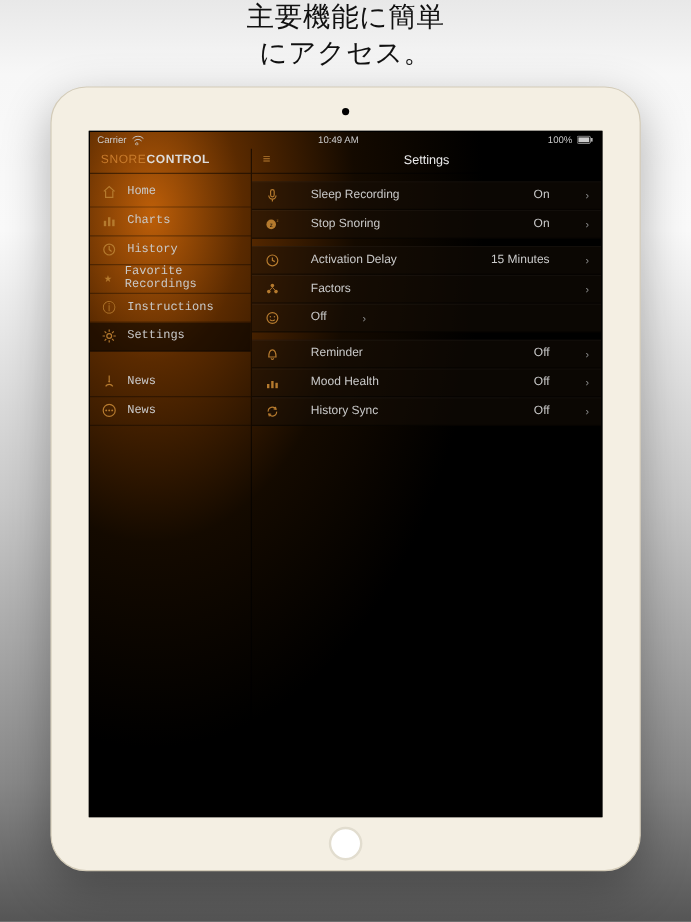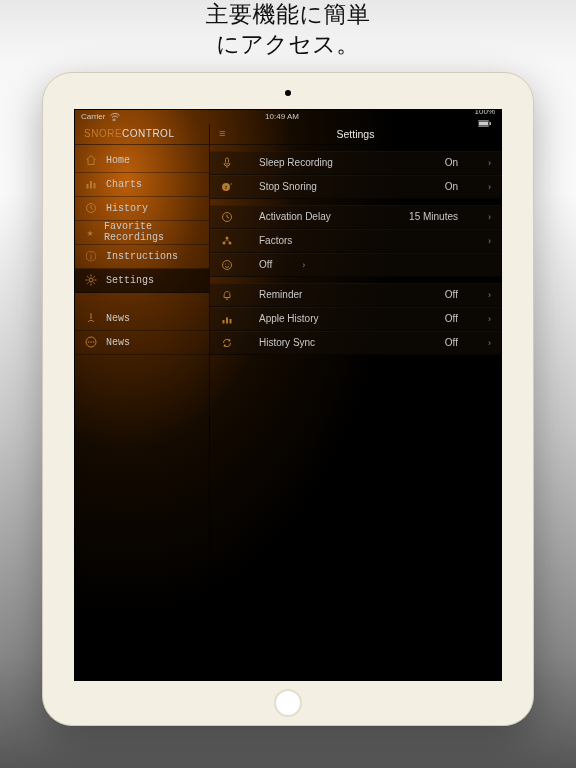--- a/index.html
+++ b/index.html
@@ -43,29 +43,29 @@
 
   .screen-bg {
     position: absolute; inset: 0;
     background: radial-gradient(100% 120% at 12% 12%, rgba(210,105,10,0.9) 0%, rgba(150,70,0,0.6) 18%, rgba(50,25,0,0.4) 40%, rgba(0,0,0,1) 65%);
   }
 
   .statusbar {
     position: relative; z-index: 2; height: 14px; display: flex; align-items: center; font-size: 8px; color: #ccc; padding: 0 6px;
   }
   .statusbar .center { position: absolute; left: 0; right: 12px; text-align: center; }
-  .statusbar .right { margin-left: auto; display: flex; align-items: center; gap: 4px; flex-direction: column; }
+  .statusbar .right { margin-left: auto; display: flex; align-items: center; gap: 4px; }
 
   .content { position: relative; z-index: 1; display: flex; height: calc(100% - 14px); }
 
   
   .sidebar { width: 135px; display: flex; flex-direction: column; border-right: 1px solid rgba(0,0,0,.6); }
   .apptitle { height: 21px; display: flex; align-items: center; padding: 0 9px; font-size: 10px; letter-spacing: .5px; border-bottom: 1px solid rgba(0,0,0,.5); }
   .apptitle .a { color: #c87b2c; font-weight: 500; }
-  .apptitle .b { color: #ddd; font-weight: 400; }
+  .apptitle .b { color: #ddd; font-weight: 700; }
 
   .navsec { margin-top: 4px; }
   .navitem {
     display: flex; align-items: center; padding: 0 10px; height: 24px; font-size: 10px; color: #c9c9c9;
     border-bottom: 1px solid rgba(0,0,0,.35);
     gap: 9px;
     font-family: Liberation Mono, monospace;
   }
   .navitem.selected { background: rgba(0,0,0,.6); }
   .nicon { width: 12px; height: 12px; display: inline-flex; align-items: center; justify-content: center; color: #b57a2e; font-size: 11px; }
@@ -295,21 +295,21 @@
             <span class="chev">›</span>
           </div>
           <div class="row">
             <span class="ricon">
                 <svg width="12" height="12" viewBox="0 0 12 12">
                   <rect x="1.5" y="7" width="2" height="3.5" fill="#b57a2e"></rect>
                   <rect x="5" y="4.5" width="2" height="6" fill="#b57a2e"></rect>
                   <rect x="8.5" y="6" width="2" height="4.5" fill="#b57a2e"></rect>
                 </svg>
               </span>
-            <span class="label">Apple History</span>
+            <span class="label">Mood Health</span>
             <span class="value">Off</span>
             <span class="chev">›</span>
           </div>
           <div class="row">
             <span class="ricon">
                 <svg width="12" height="12" viewBox="0 0 12 12">
                   <path d="M2.5 6 A3.5 3.5 0 0 1 9 4 M9.5 6 A3.5 3.5 0 0 1 3 8" stroke="#b57a2e" stroke-width="1" fill="none"></path>
                   <path d="M8.5 2 L9 4 L7 3.8 M3.5 10 L3 8 L5 8.2" stroke="#b57a2e" stroke-width="1" fill="none"></path>
                 </svg>
               </span>

